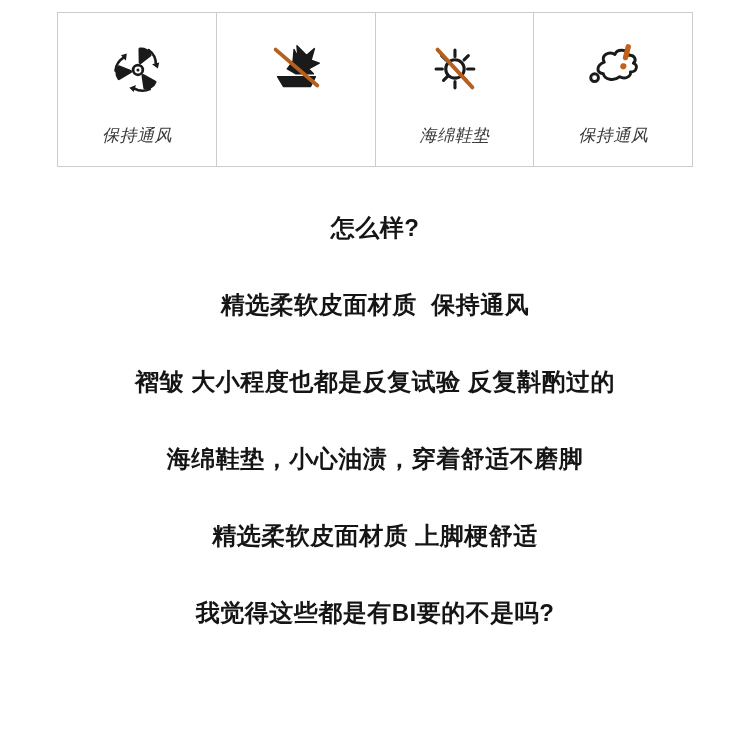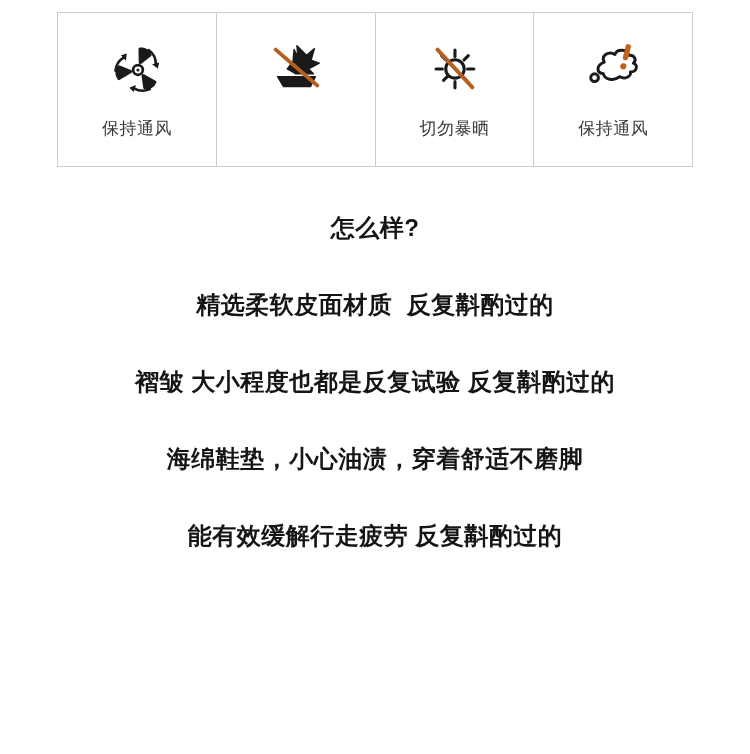--- a/index.html
+++ b/index.html
@@ -29,25 +29,26 @@
     padding-top: 20px;
   }
   .cell + .cell { border-left: none; }
   .icon-box {
     height: 70px;
     display: flex;
     align-items: center;
     justify-content: center;
   }
   .cell-label {
-    margin-top: 14px;
+    margin-top: 21px;
     font-size: 17px;
     color: #3a3a3a;
     white-space: nowrap;
     letter-spacing: 0.5px;
+    font-style: italic;
   }
 
   
   .desc {
     position: absolute;
     left: 0; top: 189px;
     width: 750px;
     text-align: left;
   }
   .line {
@@ -109,21 +110,21 @@
     <div class="icon-box">
       <svg width="62" height="62" viewBox="0 0 64 64">
         <g stroke="#1a1a1a" stroke-width="3.2" fill="none" stroke-linecap="round">
           <circle cx="33" cy="33" r="9.5"></circle>
           <path d="M33 13.5 v6.5 M33 46 v6.5 M13.5 33 h6.5 M46 33 h6.5"></path>
           <path d="M19.2 19.2 l4.4 4.4 M40.4 40.4 l4.4 4.4 M46.8 19.2 l-4.4 4.4 M21.2 44.8 l4.4 -4.4"></path>
         </g>
         <path d="M15 13 L51 52" stroke="#b5601f" stroke-width="4" stroke-linecap="round" fill="none"></path>
       </svg>
     </div>
-    <div class="cell-label">切勿暴晒</div>
+    <div class="cell-label">海绵鞋垫</div>
   </div>
 
   <div class="cell">
     <div class="icon-box">
       <svg width="64" height="62" viewBox="0 0 64 64">
         <g fill="none" stroke="#1a1a1a" stroke-width="3" stroke-linecap="round" stroke-linejoin="round">
           <path d="M23 26 c-4 -7 5 -12 11 -8 c2 -6 13 -6 14 1 c6 -1 9 5 5 8 c5 2 4 9 -3 9 c1 5 -6 8 -11 5 c-6 5 -16 3 -17 -3 c-8 -1 -7 -9 1 -12 z"></path>
           <circle cx="13" cy="42" r="4"></circle>
         </g>
         <g transform="rotate(14 45 20)" fill="#c2611c">
@@ -132,17 +133,18 @@
         </g>
       </svg>
     </div>
     <div class="cell-label">保持通风</div>
   </div>
 
 </div>
 
 <div class="desc">
   <div class="line">怎么样?</div>
-  <div class="line">精选柔软皮面材质  反复斠酌过的</div>
+  <div class="line">精选柔软皮面材质  保持通风</div>
   <div class="line">褶皱 大小程度也都是反复试验 反复斠酌过的</div>
   <div class="line">海绵鞋垫，小心油渍，穿着舒适不磨脚</div>
-  <div class="line">能有效缓解行走疲劳 反复斠酌过的</div>
+  <div class="line">精选柔软皮面材质 上脚梗舒适</div>
+  <div class="line">我觉得这些都是有BI要的不是吗?</div>
 </div>
 
 </body></html>

